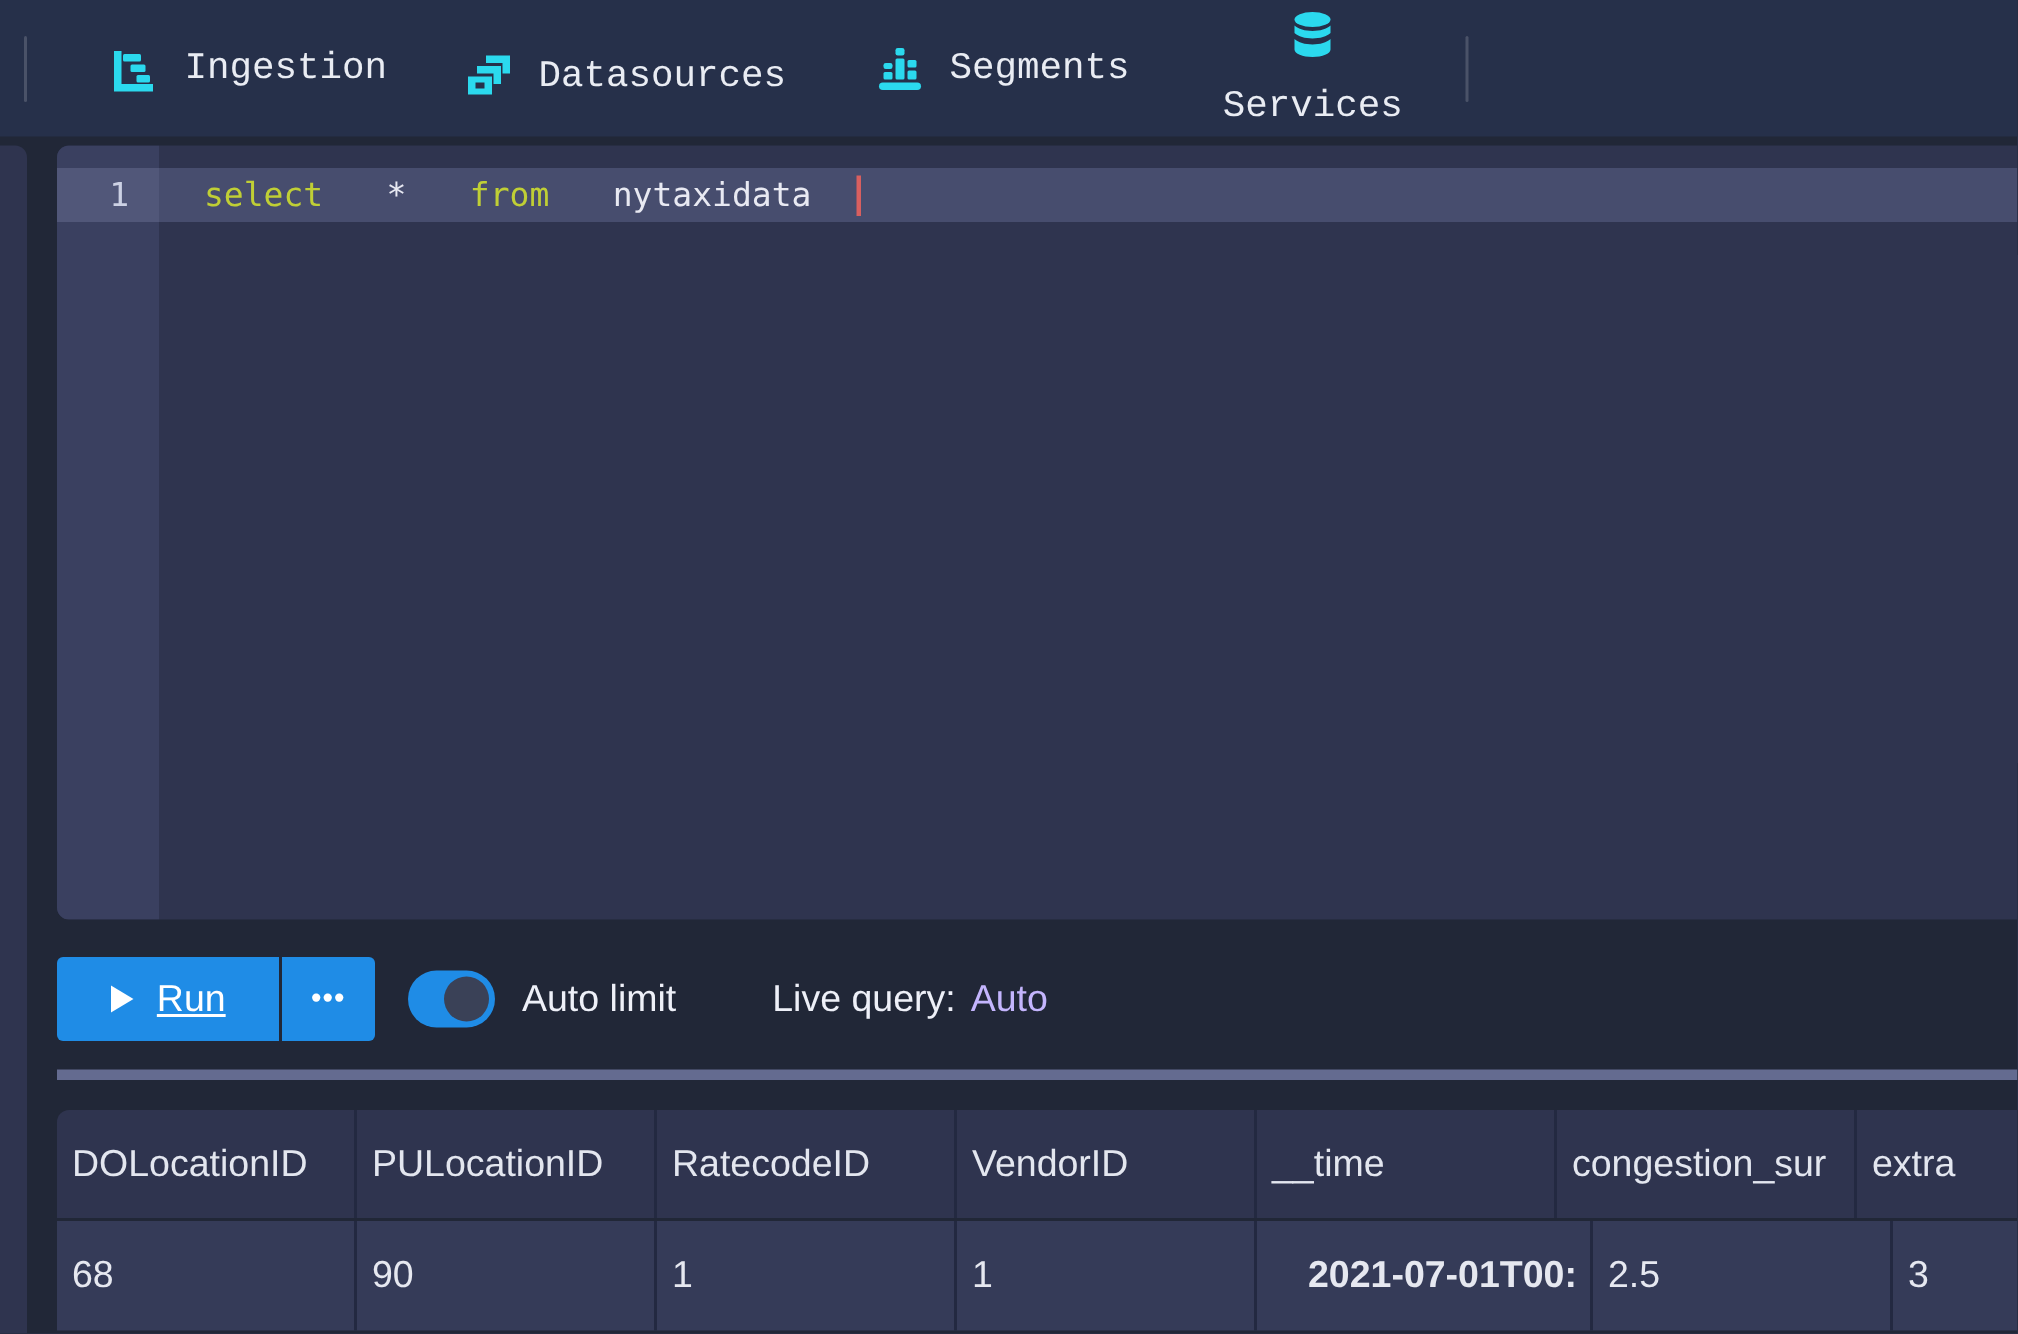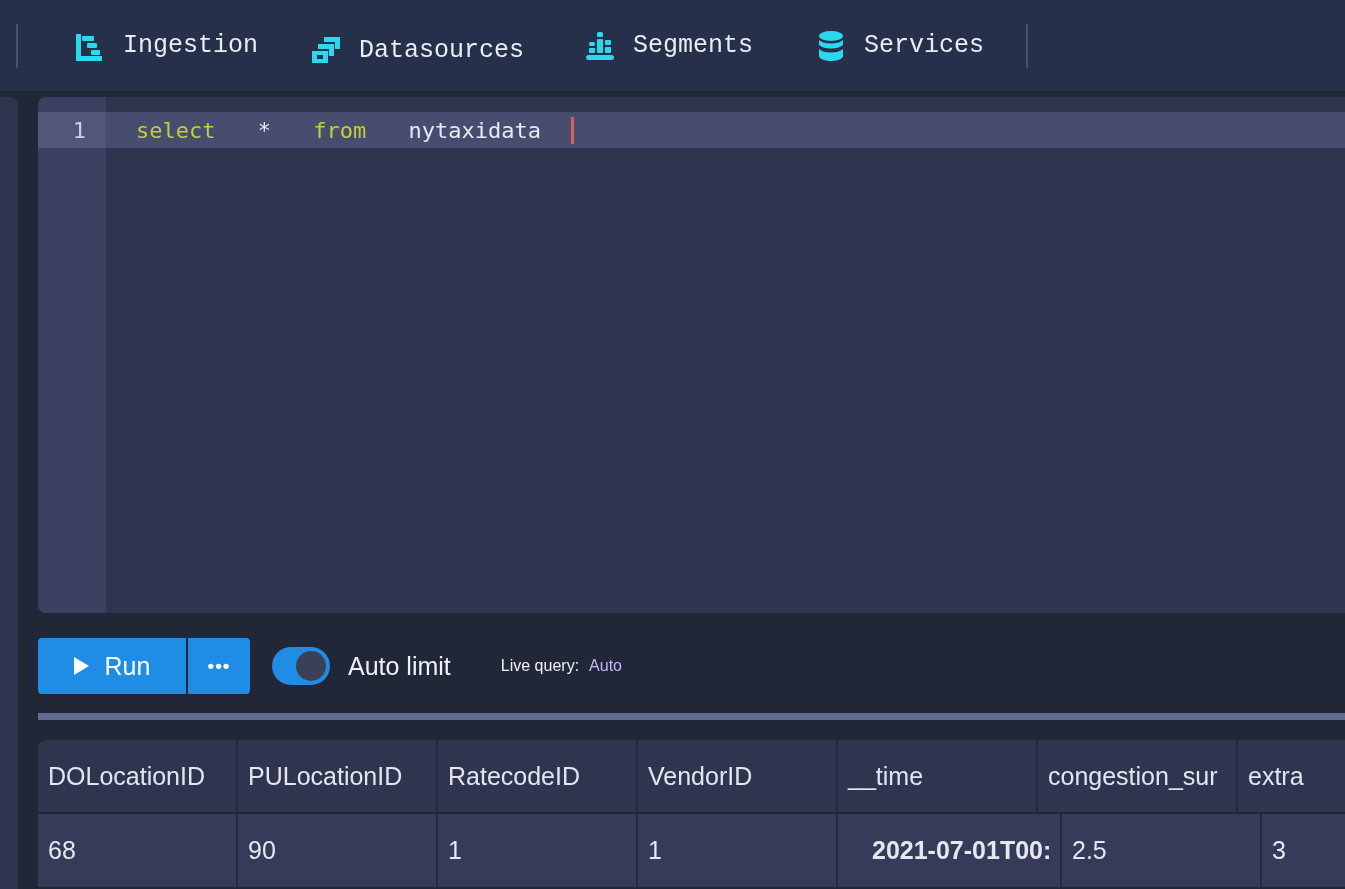--- a/index.html
+++ b/index.html
@@ -24,21 +24,21 @@
   .nav-tab {
     display:flex; align-items:center; gap:17px;
     font-size:25px; color:#e9ecf3; cursor:pointer;
     background:transparent; border:none; flex:none;
     font-family:inherit;
   }
   .nav-tab .tab-icon { width:32px; height:32px; display:block; flex:none; }
   .tab-ingestion   { margin-left:56px; }
   .tab-datasources { margin-left:52px;margin-top:10px; }
   .tab-segments    { margin-left:60px; }
-  .tab-services    { margin-left:62px; }
+  .tab-services    { margin-left:62px;flex-direction:column; }
   .nav-divider.pre-query { margin-left:42px; }
   .nav-tab.active-pill {
     margin-left:28px;
     background:#3d4559;
     border-radius:31px;
     height:62px;
     padding:0 30px;
   }
 
   
@@ -79,21 +79,21 @@
 
   
   .controls-row {
     position:absolute; left:38px; top:638px; height:56px; right:0;
     display:flex; align-items:center;
   }
   .run-button {
     width:148px; height:56px; background:#1f8ce6; border:none; cursor:pointer;
     border-radius:4px 0 0 4px;
     display:flex; align-items:center; justify-content:center; gap:16px;
-    color:#fff; font-size:25px; font-family:inherit;
+    color:#fff; font-size:25px; font-family:inherit;text-decoration:underline;
   }
   .play-triangle {
     width:0; height:0; display:block;
     border-left:15px solid #fff;
     border-top:9px solid transparent;
     border-bottom:9px solid transparent;
   }
   .more-button {
     width:62px; height:56px; background:#1f8ce6; border:none; cursor:pointer;
     border-radius:0 4px 4px 0; margin-left:2px;
@@ -104,21 +104,21 @@
   .switch-wrap { display:flex; align-items:center; margin-left:22px; cursor:pointer; }
   .switch-track {
     position:relative; width:58px; height:38px; border-radius:19px;
     background:#1f8ce6; flex:none;
   }
   .switch-knob {
     position:absolute; right:4px; top:4px; width:30px; height:30px;
     border-radius:50%; background:#3a4157;
   }
   .switch-label { margin-left:18px; font-size:25px; color:#eef0f8; }
-  .live-query { margin-left:50px; font-size:16px; color:#eef0f8; display:flex; gap:10px; }
+  .live-query { margin-left:64px; font-size:25px; color:#eef0f8; display:flex; gap:10px; }
   .live-query-value { color:#c4b5fd; cursor:pointer; }
 
   
   .resize-divider {
     position:absolute; left:38px; right:0; top:713px; height:7px;
     background:#646b90; cursor:row-resize;
   }
 
   
   .results-table {

